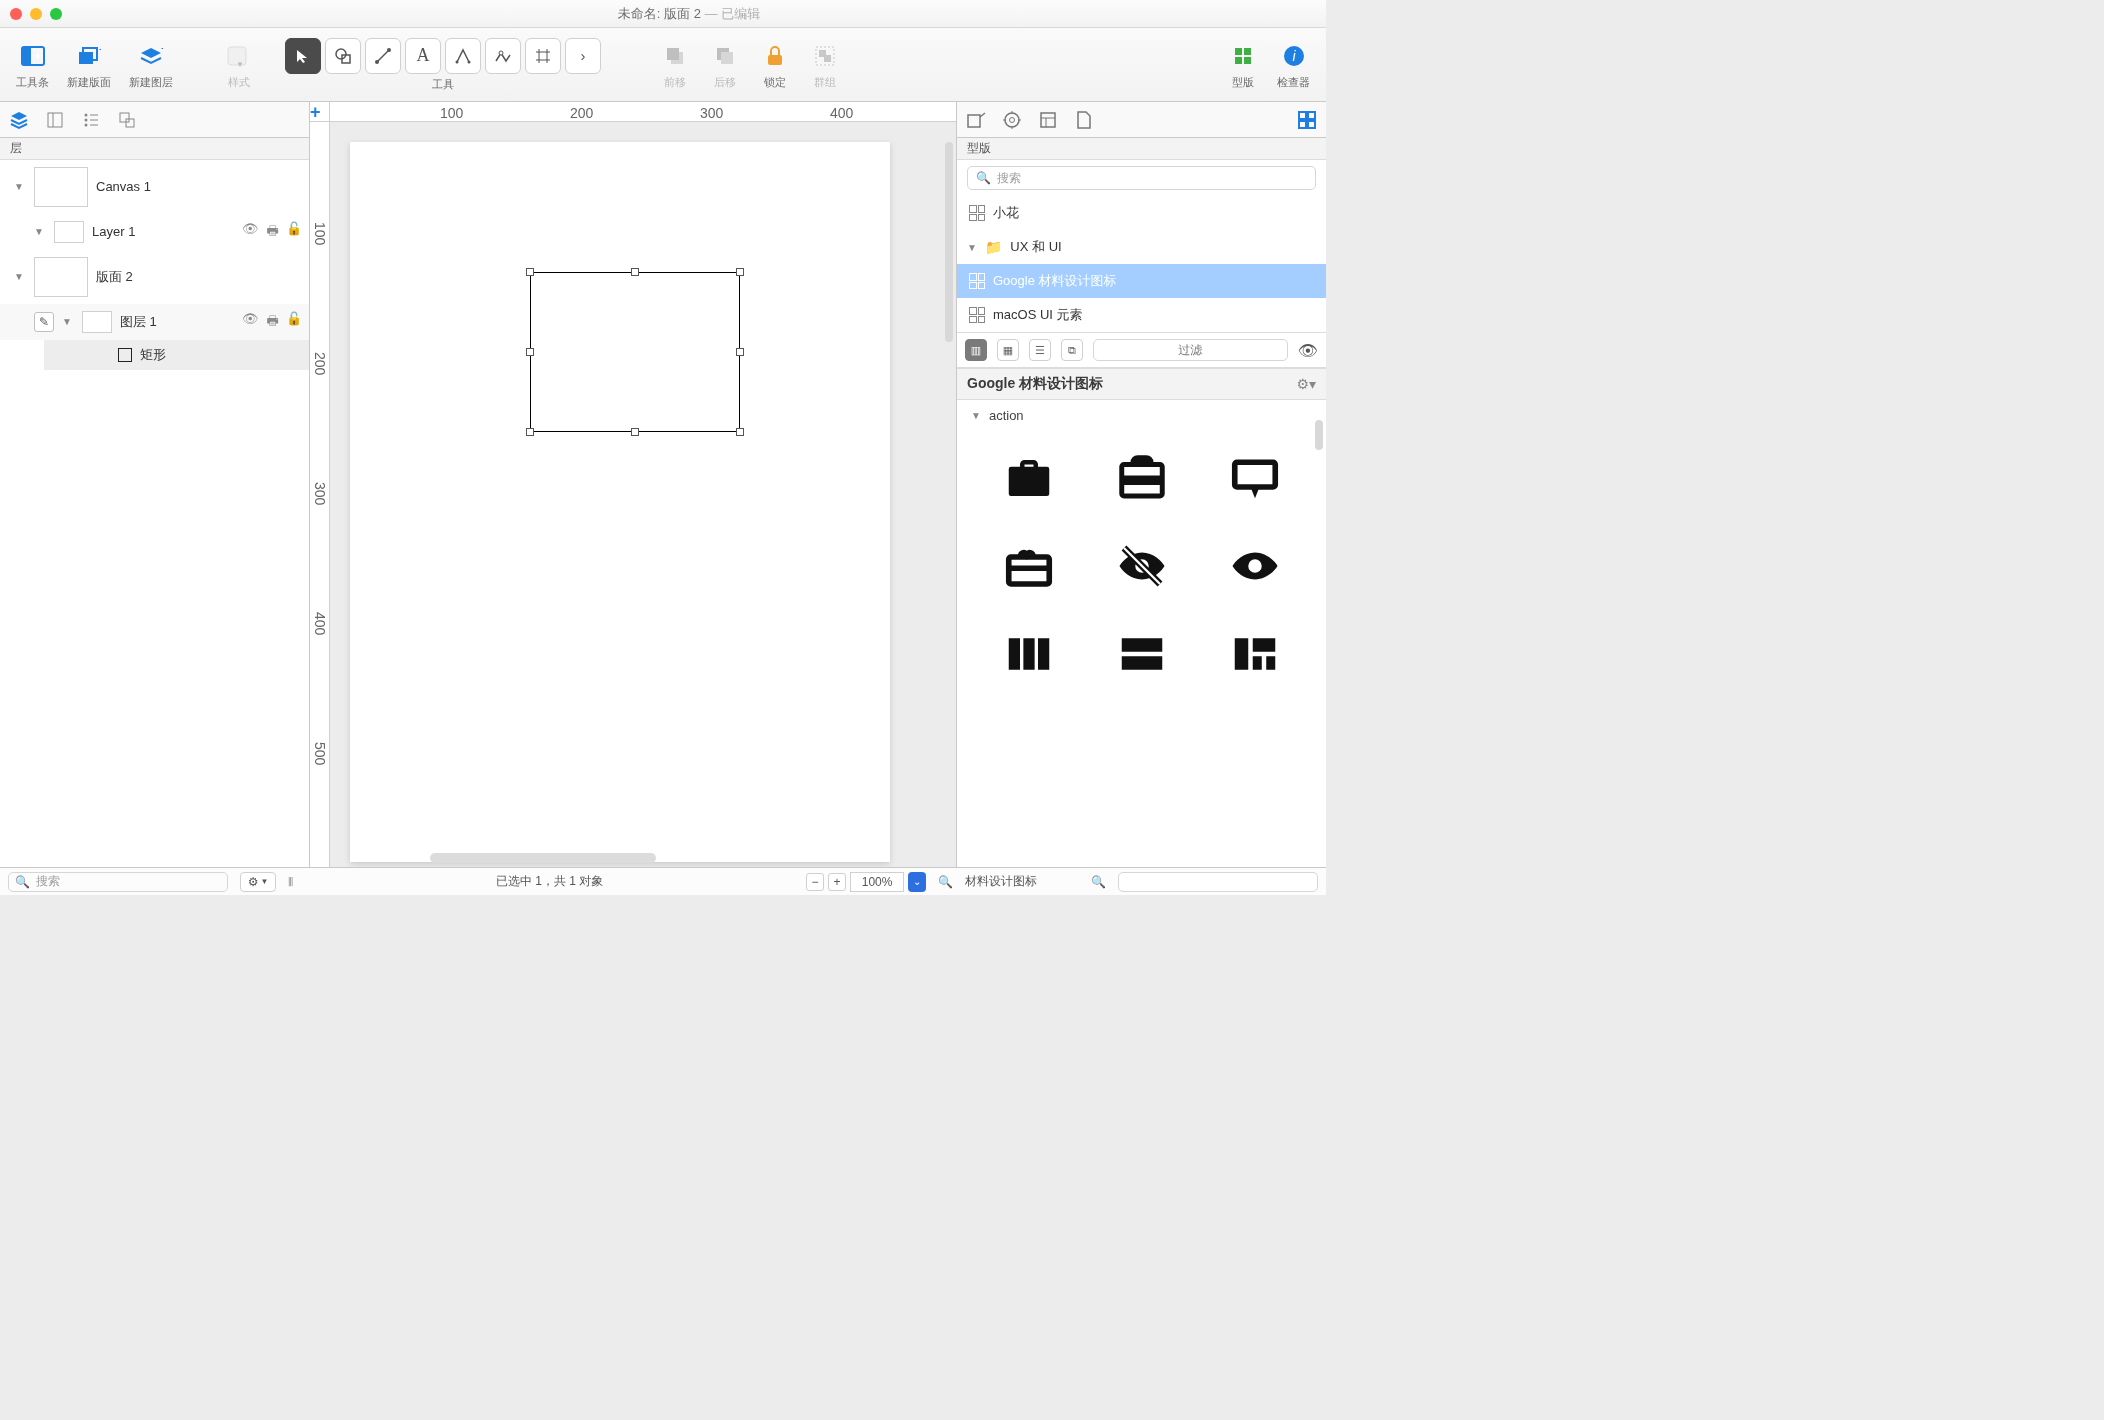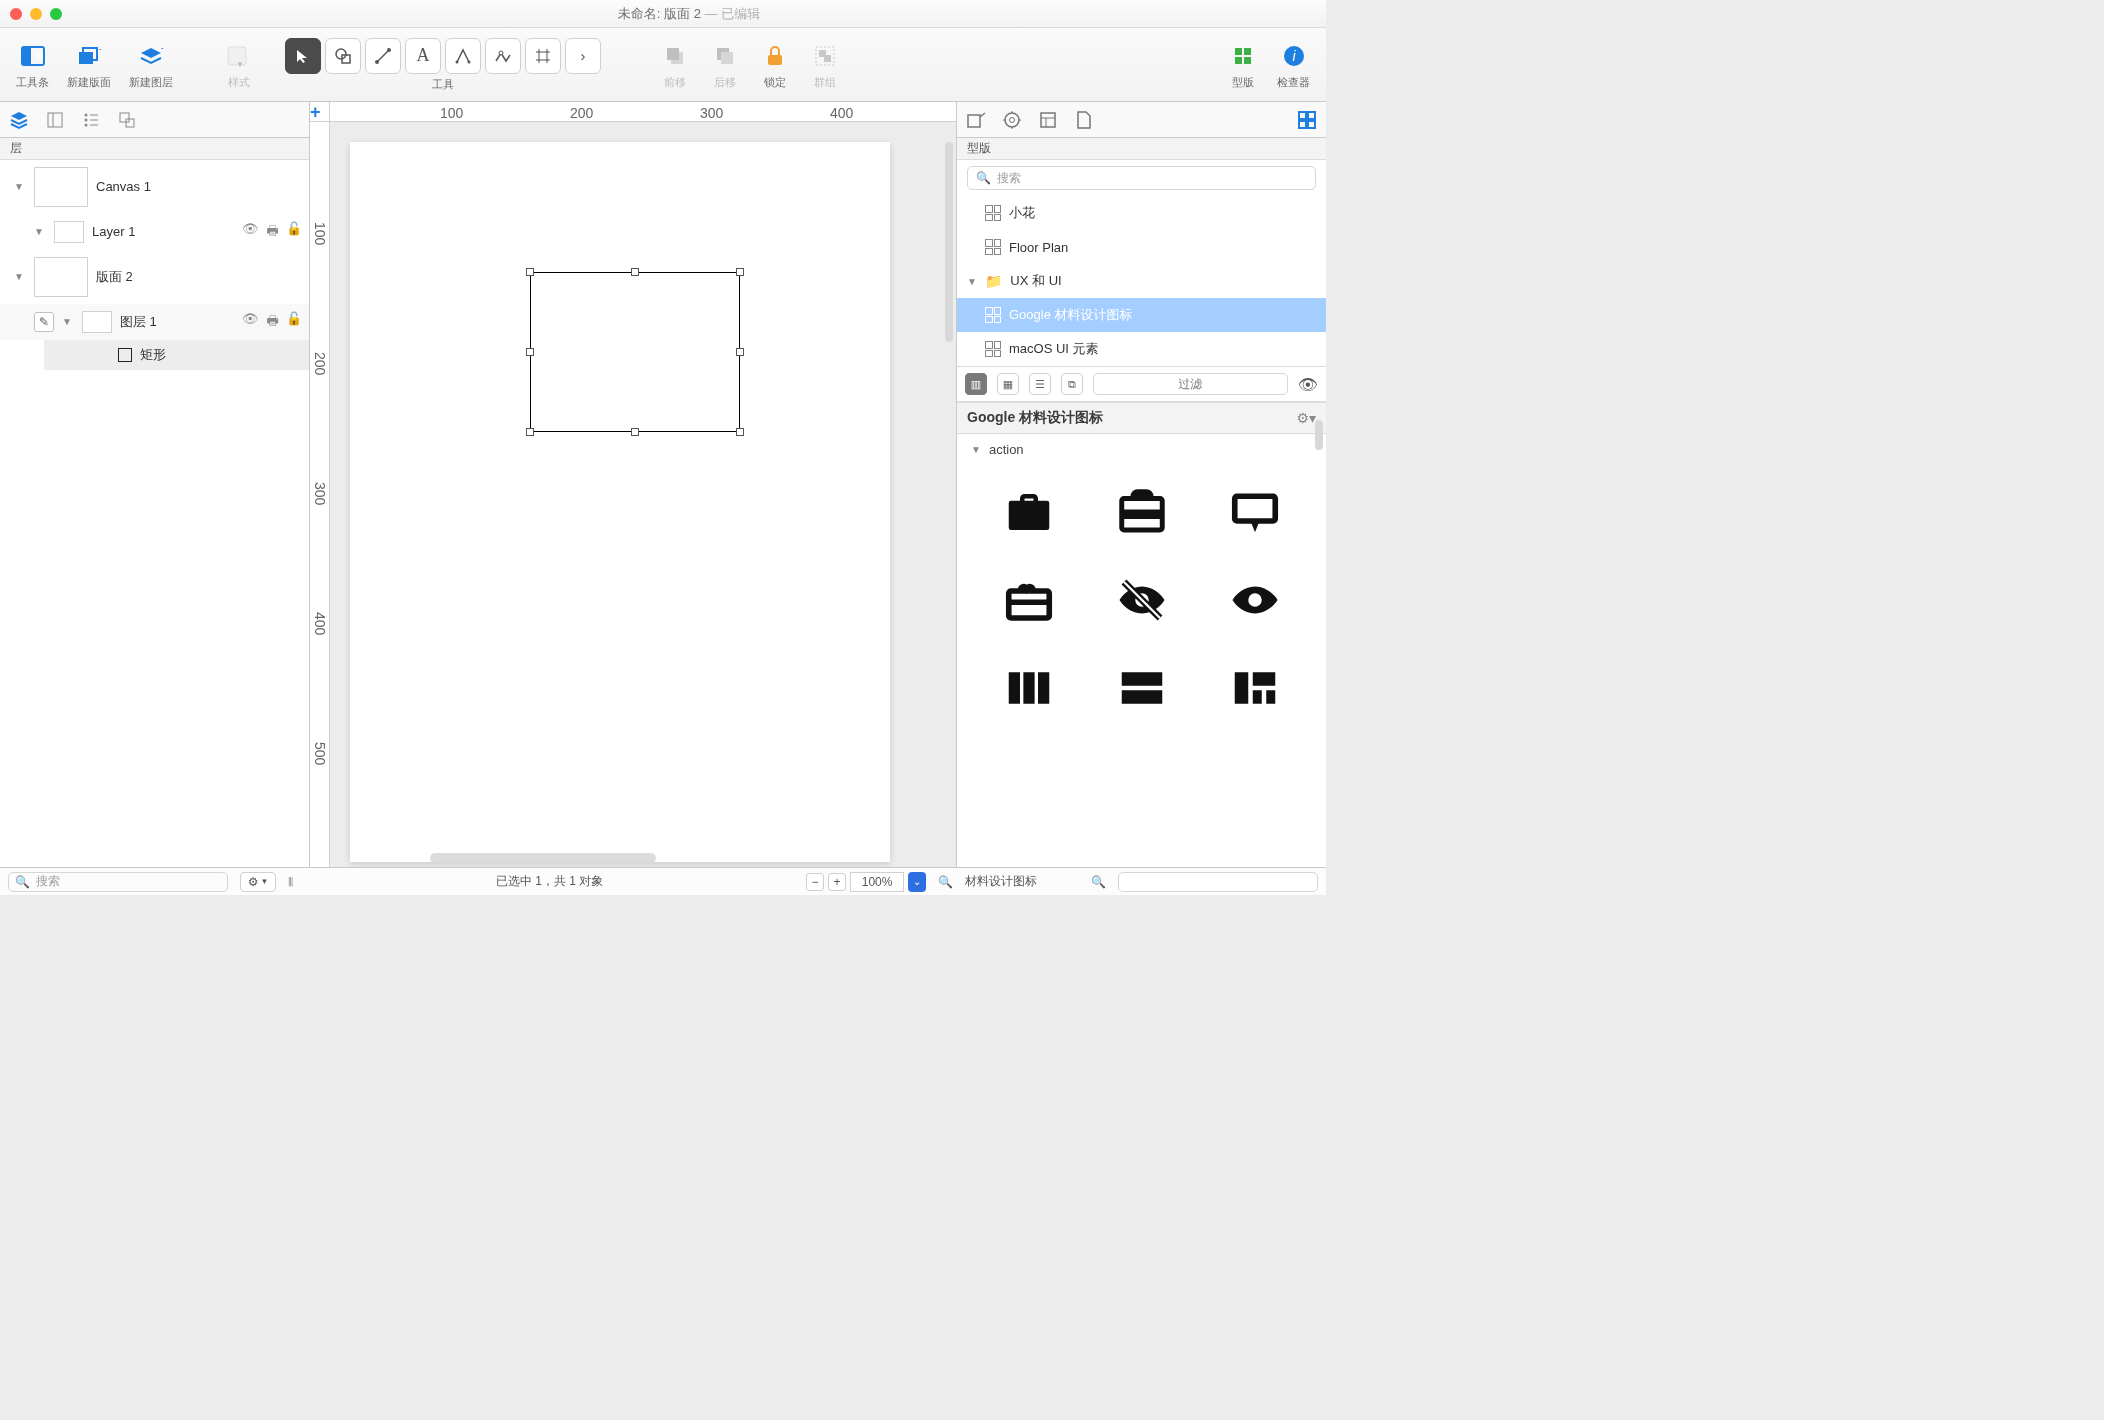--- a/index.html
+++ b/index.html
@@ -62,21 +62,21 @@
 .rulerV .tick{ left:2px; writing-mode:vertical-rl;}
 .page{ position:absolute; top:40px; left:40px; width:540px; height:720px; background:#fff; box-shadow:0 2px 6px rgba(0,0,0,.15);}
 .shape{ position:absolute; border:1.5px solid #000;}
 .shape .handle{ position:absolute; width:8px;height:8px;background:#fff;border:1px solid #555;}
 .origin{ position:absolute; font-size:18px; color:#1e7fe0; font-weight:bold;}
 .hscroll{ position:absolute; left:120px; right:300px; bottom:4px; height:10px; background:#dcdcdc; border-radius:5px;}
 
 
 .searchbox{ margin:6px 10px; height:24px; border:1px solid #d6d6d6; border-radius:5px; background:#fff; display:flex;align-items:center; padding:0 8px; gap:6px; color:#a0a0a0; font-size:12px;}
 .stencillist{ }
-.stencilrow{ display:flex; align-items:center; gap:8px; height:34px; padding:0 10px 0 28px; font-size:13px; color:#333;}
+.stencilrow{ display:flex; align-items:center; gap:8px; height:34px; padding:0 10px 0 12px; font-size:13px; color:#333;}
 .stencilrow.folder{ padding-left:10px;}
 .stencilrow.selected{ background:#a3ceff;}
 .stencilrow .sqicon{ width:16px;height:16px; display:grid; grid-template-columns:1fr 1fr; grid-template-rows:1fr 1fr; gap:1px;}
 .stencilrow .sqicon span{ border:1px solid #888;}
 .stencilrow.selected .sqicon span{ border-color:#fff;}
 .stencilrow.selected{ color:#fff;}
 .secHeader{ background:#f3f3f3; height:32px; display:flex;align-items:center; padding:0 10px; justify-content:space-between; border-top:1px solid #dcdcdc; border-bottom:1px solid #dcdcdc;}
 .secHeader .ttl{ font-weight:600; font-size:14px;}
 .gearmini{ color:#888; font-size:14px;}
 .catrow{ height:30px; display:flex;align-items:center; gap:8px; padding:0 14px; color:#444;}
@@ -424,29 +424,20 @@
     <div class="stencillist">
       <div class="stencilrow">
             <div class="sqicon">
               <span></span>
               <span></span>
               <span></span>
               <span></span>
             </div>
             <span>小花</span>
           </div>
-      <div class="stencilrow">
-            <div class="sqicon">
-              <span></span>
-              <span></span>
-              <span></span>
-              <span></span>
-            </div>
-            <span>Floor Plan</span>
-          </div>
       <div class="stencilrow folder">
             <span style="font-size:10px;color:#888">▼</span>
             <span style="font-size:14px;">📁</span>
             <span>UX 和 UI</span>
           </div>
       <div class="stencilrow selected">
             <div class="sqicon">
               <span></span>
               <span></span>
               <span></span>

